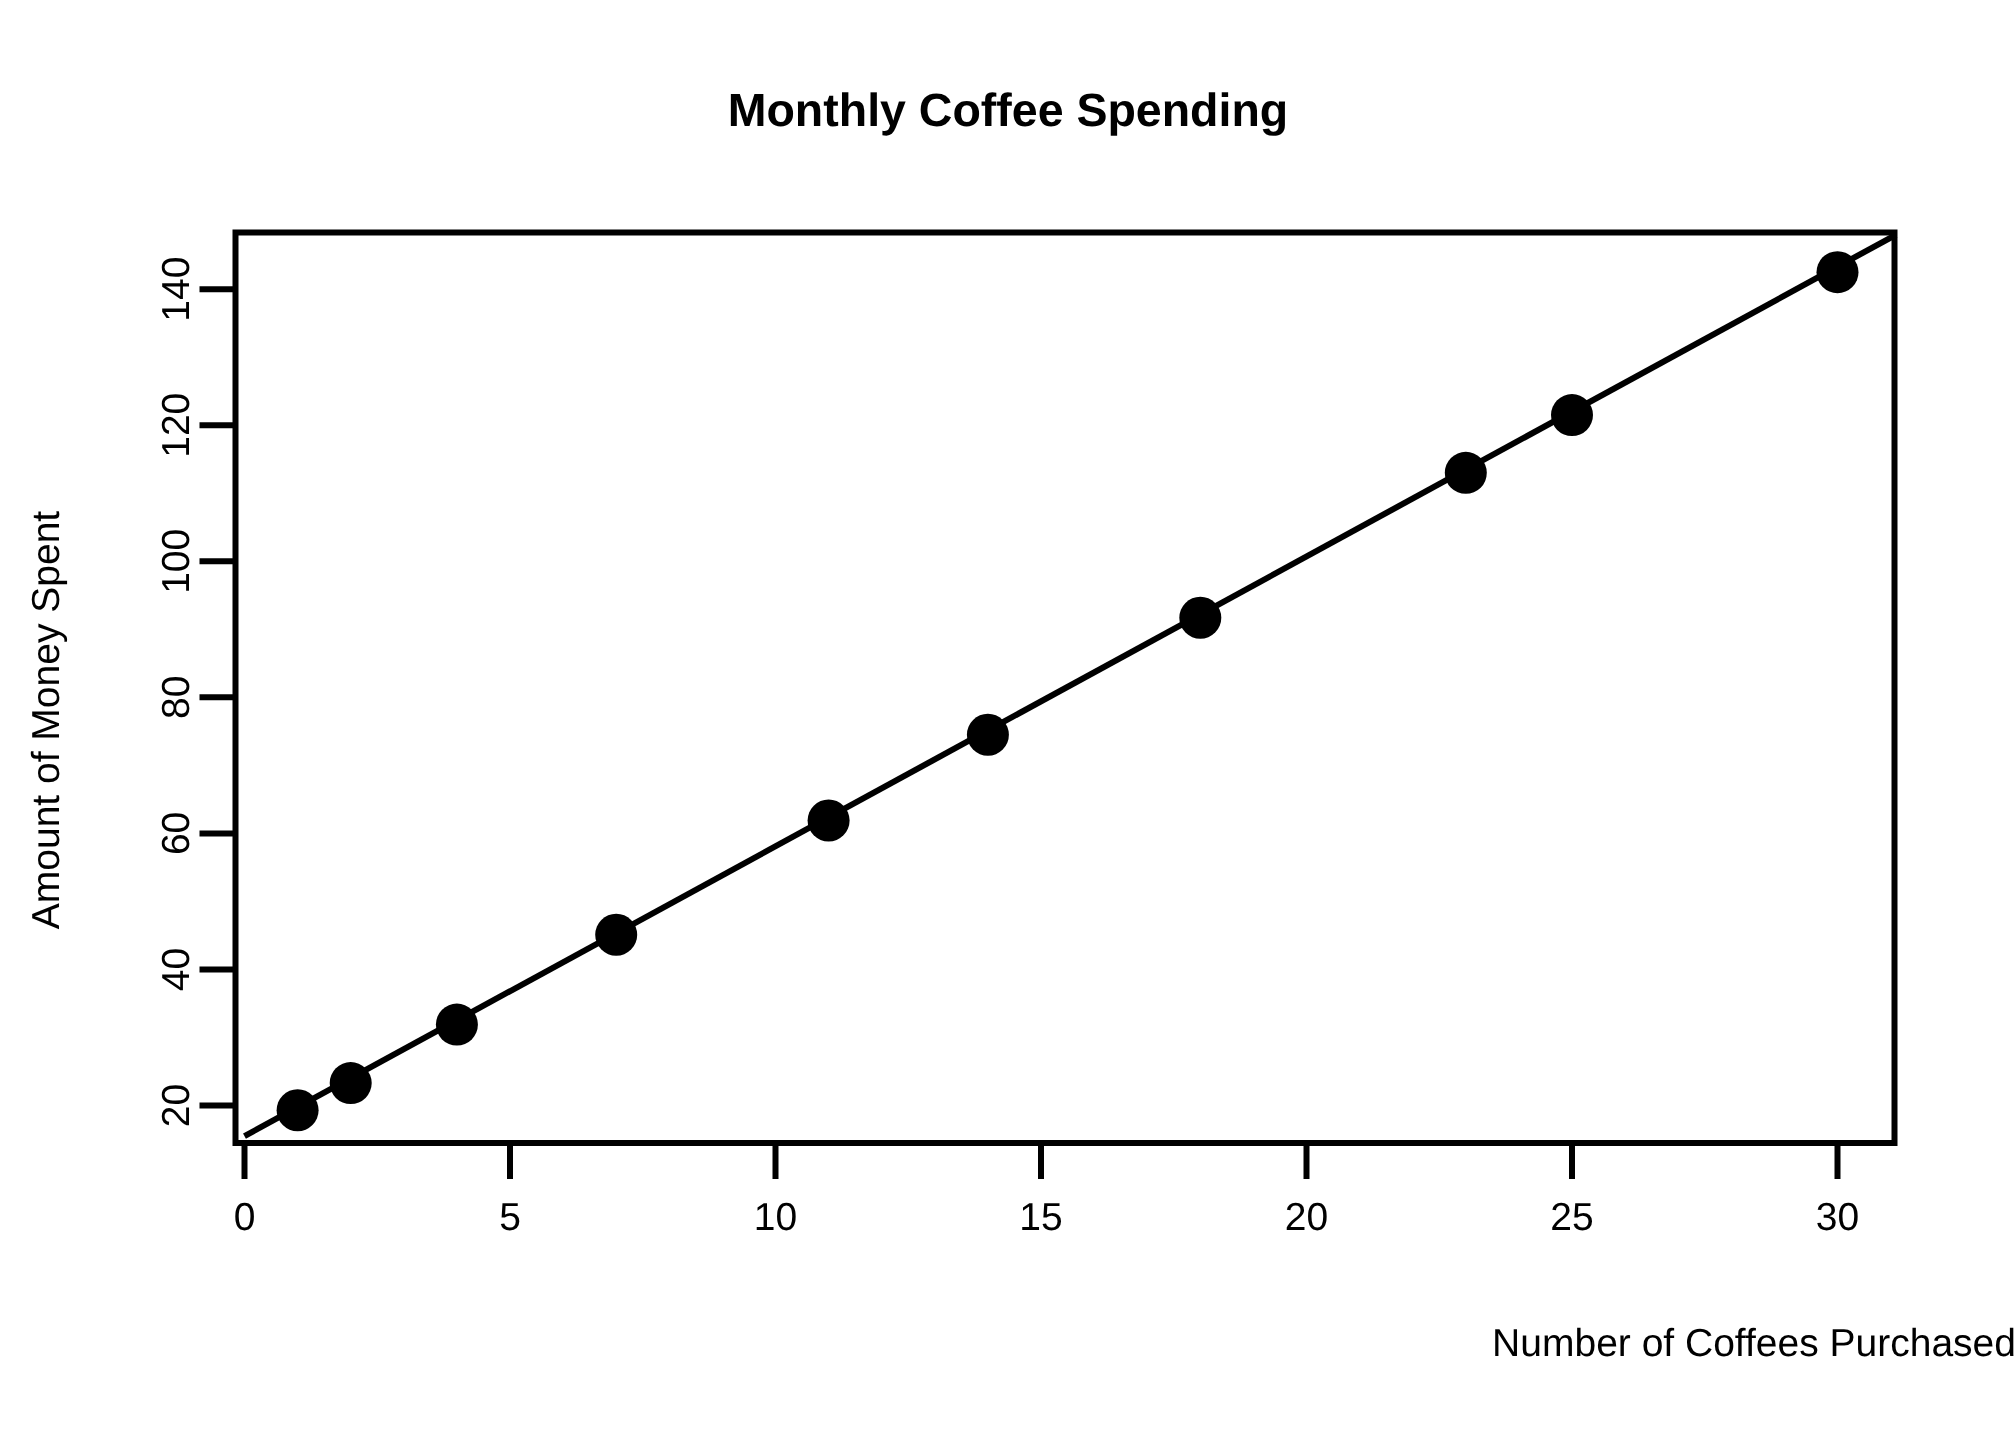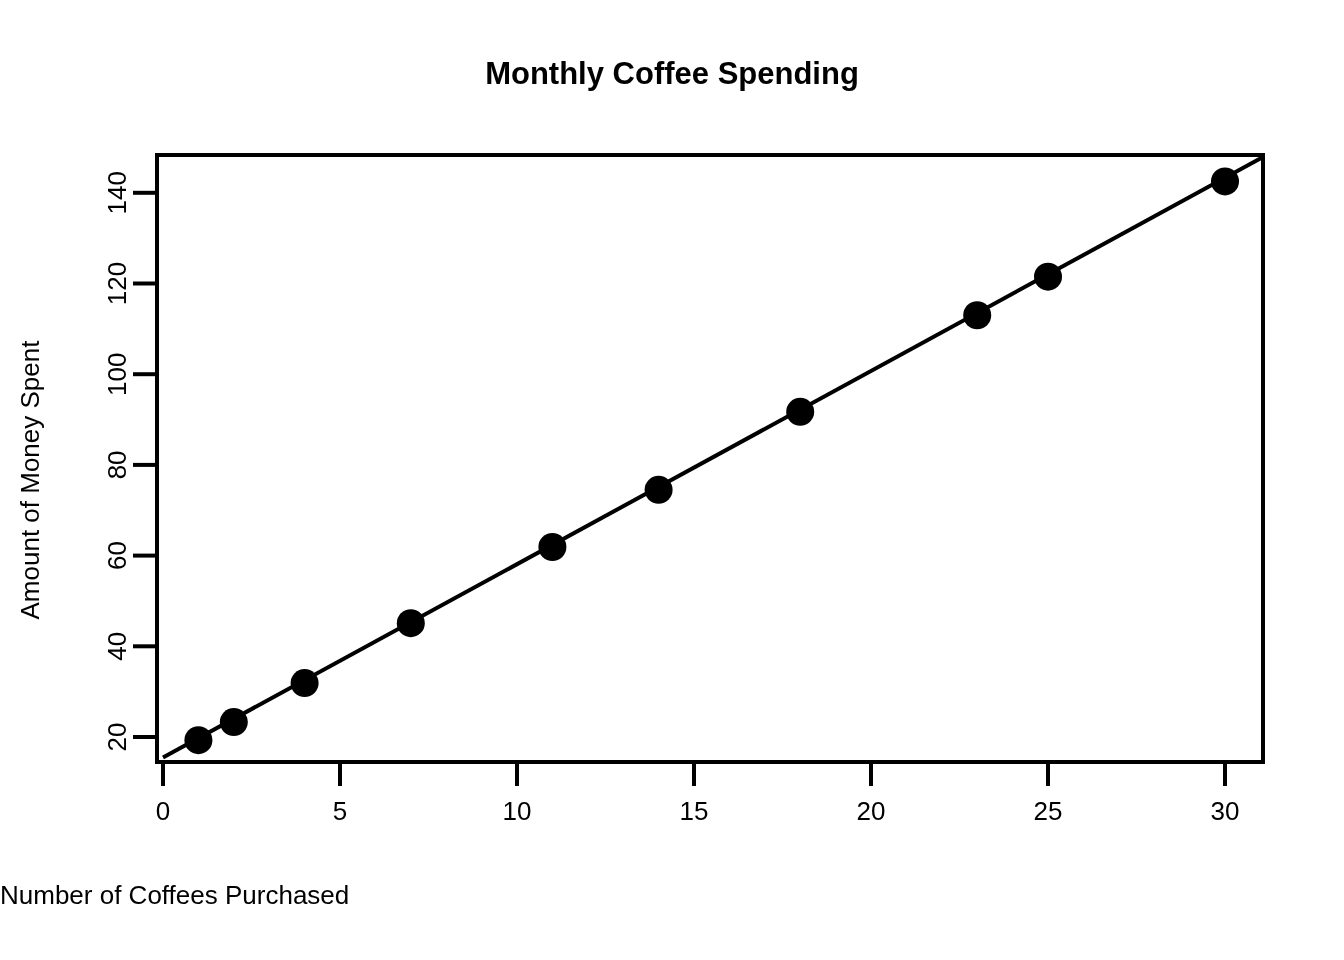--- a/index.html
+++ b/index.html
@@ -30,21 +30,21 @@
     font-size: 31px;
     font-weight: bold;
     letter-spacing: 0px;
     font-family: "Liberation Sans", sans-serif;
   }
   .x-axis-title {
     position: absolute;
     left: 0;
     top: 880px;
     width: 1344px;
-    text-align: left;
+    text-align: right;
     font-size: 26px;
     font-family: "Liberation Sans", sans-serif;
   }
   .y-axis-title {
     position: absolute;
     left: 0px;
     top: 0px;
     width: 960px;
     height: 44px;
     line-height: 44px;

